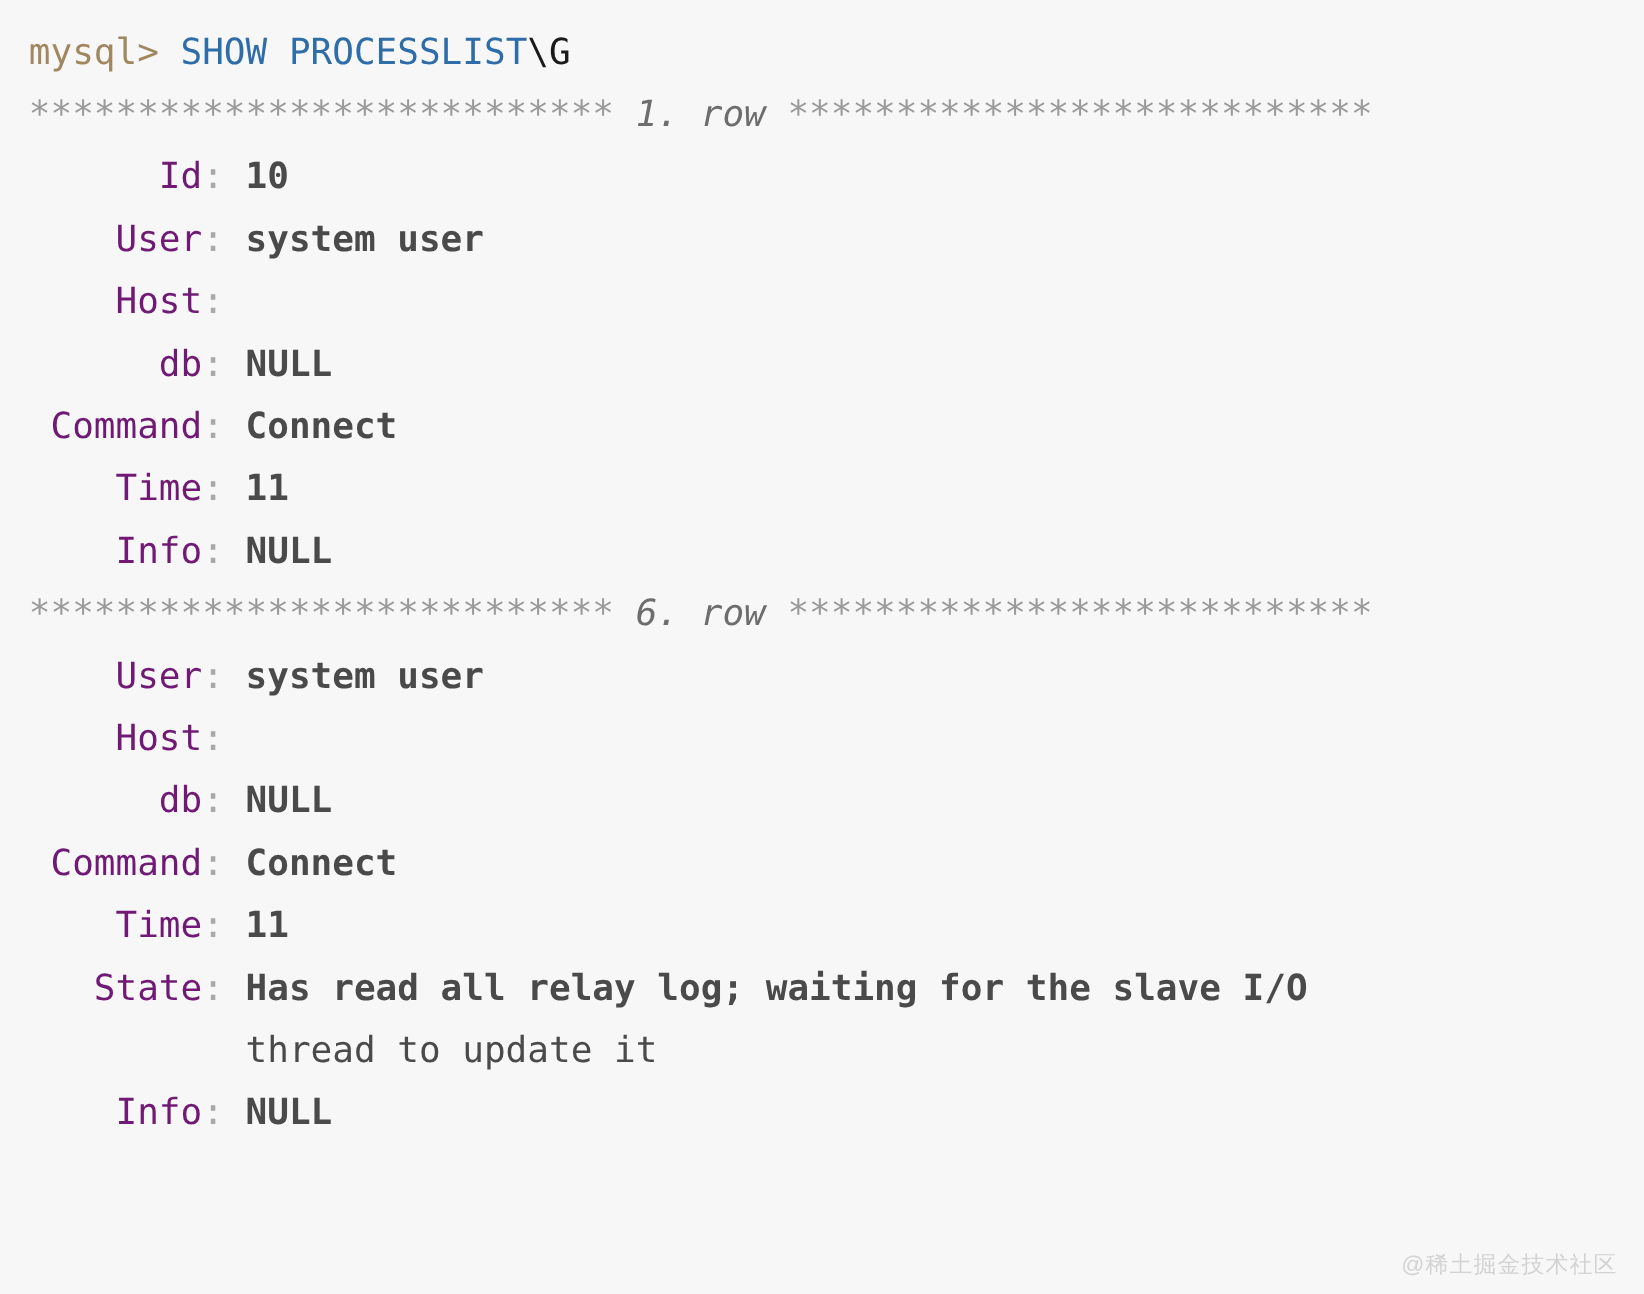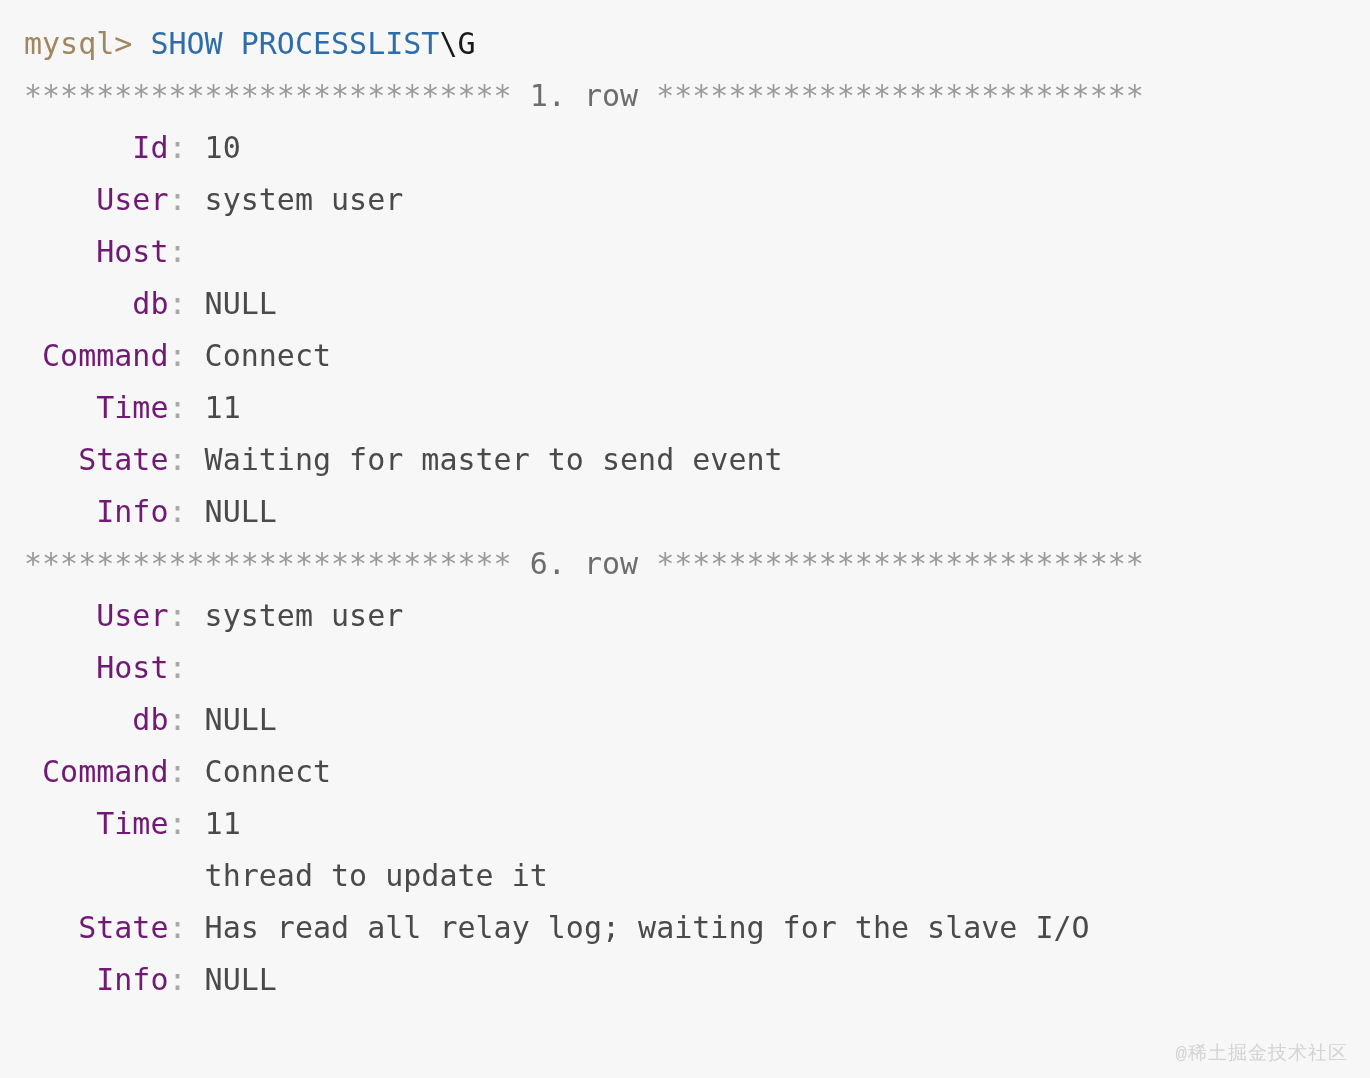--- a/index.html
+++ b/index.html
@@ -33,40 +33,40 @@
   }
 
   
   .tok-prompt   { color: #a1875f; }
   .tok-keyword  { color: #2f6da9; }
   .tok-plain    { color: #1a1a1a; }
 
   
   .line.sep { color: #9a9a9a; }
   .sep .stars { color: #9a9a9a; }
-  .sep .rowno { color: #6d6d6d; }
+  .sep .rowno { color: #6d6d6d; font-style: italic; }
 
   
   .field { display: block; }
   .field .label {
     color: #701a75;
     display: inline-block;
     width: 8ch;               
     text-align: right;
   }
   .field .colon { color: #a8a8a8; }
-  .field .value { color: #4a4a4a; }
+  .field .value { color: #4a4a4a; font-weight: bold; }
   .field .cont  { color: #4a4a4a; }
 
   
   #watermark {
     position: absolute;
     right: 22px;
     bottom: 14px;
-    font-family: Liberation Mono, monospace;
+    font-family: Liberation Sans, sans-serif;
     font-size: 19px;
     line-height: 19px;
     color: #d3d3d3;
     letter-spacing: 1px;
     user-select: none;
   }
 </style>
 </head>
 <body>
 
@@ -83,40 +83,39 @@
     <div class="line field"><span class="label">User</span><span class="colon">:</span><span> </span><span class="value">system user</span></div>
 
     <div class="line field"><span class="label">Host</span><span class="colon">:</span><span> </span><span class="value"></span></div>
 
     <div class="line field"><span class="label">db</span><span class="colon">:</span><span> </span><span class="value">NULL</span></div>
 
     <div class="line field"><span class="label">Command</span><span class="colon">:</span><span> </span><span class="value">Connect</span></div>
 
     <div class="line field"><span class="label">Time</span><span class="colon">:</span><span> </span><span class="value">11</span></div>
 
-    <div class="line field"><span class="label">State</span><span class="colon">:</span><span> </span><span class="value">Waiting for master to send event</span></div>
 
     <div class="line field"><span class="label">Info</span><span class="colon">:</span><span> </span><span class="value">NULL</span></div>
 
     <div class="line sep"><span class="stars">***************************</span><span> </span><span class="rowno">6. row</span><span> </span><span class="stars">***************************</span></div>
 
 
     <div class="line field"><span class="label">User</span><span class="colon">:</span><span> </span><span class="value">system user</span></div>
 
     <div class="line field"><span class="label">Host</span><span class="colon">:</span><span> </span><span class="value"></span></div>
 
     <div class="line field"><span class="label">db</span><span class="colon">:</span><span> </span><span class="value">NULL</span></div>
 
     <div class="line field"><span class="label">Command</span><span class="colon">:</span><span> </span><span class="value">Connect</span></div>
 
     <div class="line field"><span class="label">Time</span><span class="colon">:</span><span> </span><span class="value">11</span></div>
 
+    <div class="line field"><span class="label">State</span><span class="colon">:</span><span> </span><span class="value">Has read all relay log; waiting for the slave I/O</span></div>
+
     <div class="line field"><span class="label"> </span><span class="colon"> </span><span> </span><span class="cont">thread to update it</span></div>
-
-    <div class="line field"><span class="label">State</span><span class="colon">:</span><span> </span><span class="value">Has read all relay log; waiting for the slave I/O</span></div>
 
     <div class="line field"><span class="label">Info</span><span class="colon">:</span><span> </span><span class="value">NULL</span></div>
 
   </div>
 
   <div id="watermark">@稀土掘金技术社区</div>
 
 </div>
 
 </body></html>

